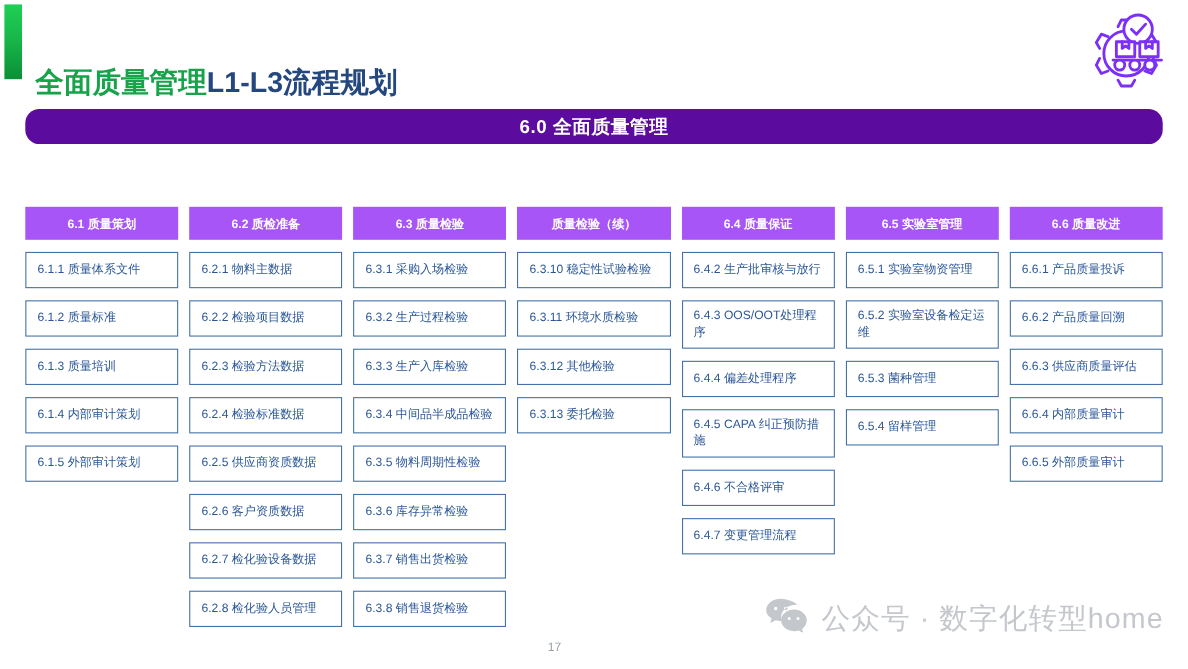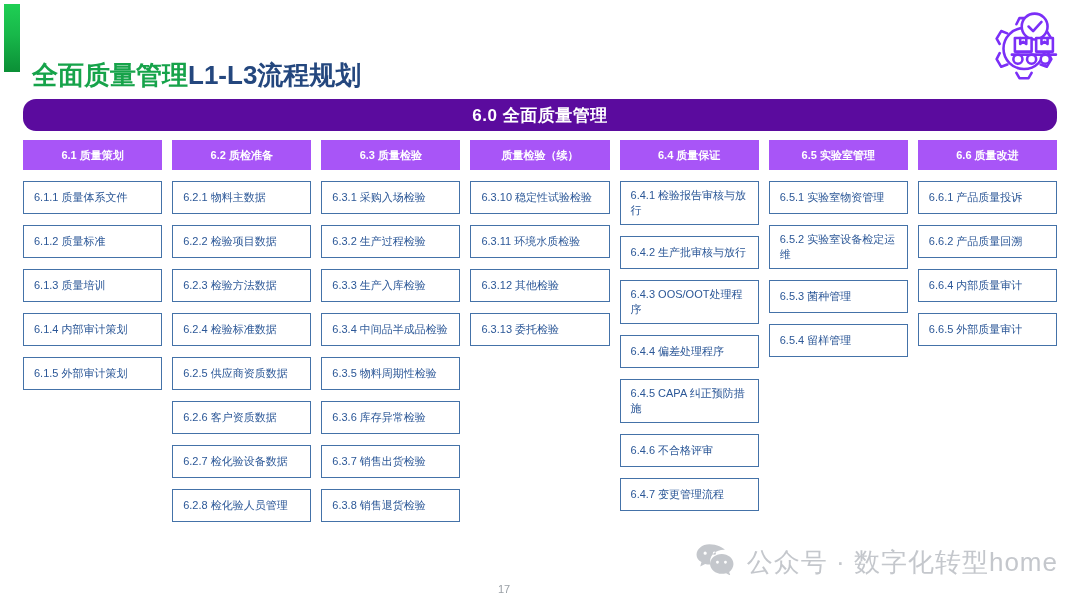--- a/index.html
+++ b/index.html
@@ -91,20 +91,21 @@
     background: #a855f7;
     color: #ffffff;
     font-size: 11px;
     font-weight: bold;
     display: flex;
     align-items: center;
     justify-content: center;
     text-align: right;
     margin-bottom: 11px;
     white-space: nowrap;
+    margin-top: 48px;
   }
   .item {
     border: 1px solid #4472a8;
     background: #ffffff;
     color: #2b5797;
     font-size: 11px;
     line-height: 15px;
     padding: 6px 10px;
     margin-bottom: 11px;
     box-sizing: border-box;
@@ -202,39 +203,39 @@
     </div>
     <div class="col">
       <div class="col-header">质量检验（续）</div>
       <div class="item">6.3.10 稳定性试验检验</div>
       <div class="item">6.3.11 环境水质检验</div>
       <div class="item">6.3.12 其他检验</div>
       <div class="item">6.3.13 委托检验</div>
     </div>
     <div class="col">
       <div class="col-header">6.4 质量保证</div>
-      <div class="item">6.4.1 检验报告审核与放行</div>
       <div class="item">6.4.2 生产批审核与放行</div>
       <div class="item">6.4.3 OOS/OOT处理程序</div>
       <div class="item">6.4.4 偏差处理程序</div>
       <div class="item">6.4.5 CAPA 纠正预防措施</div>
       <div class="item">6.4.6 不合格评审</div>
       <div class="item">6.4.7 变更管理流程</div>
     </div>
     <div class="col">
       <div class="col-header">6.5 实验室管理</div>
       <div class="item">6.5.1 实验室物资管理</div>
       <div class="item">6.5.2 实验室设备检定运维</div>
       <div class="item">6.5.3 菌种管理</div>
       <div class="item">6.5.4 留样管理</div>
     </div>
     <div class="col">
       <div class="col-header">6.6 质量改进</div>
       <div class="item">6.6.1 产品质量投诉</div>
       <div class="item">6.6.2 产品质量回溯</div>
+      <div class="item">6.6.3 供应商质量评估</div>
       <div class="item">6.6.4 内部质量审计</div>
       <div class="item">6.6.5 外部质量审计</div>
     </div>
   </div>
 
 <div class="page-number">17</div>
 <div class="watermark">
   <span class="wechat-icon">
     <svg viewBox="0 0 64 52" width="40" height="32" fill="#c4c7cc">
       <path d="M23 2C11 2 2 10 2 19c0 5 3 9 8 12l-2 7 8-4c2 .6 5 1 7 1h2c-.6-2-1-4-1-5 0-11 10-19 22-19h2C46 8 35 2 23 2zm-7 12a2.6 2.6 0 1 1 0 5.2 2.6 2.6 0 0 1 0-5.2zm15 0a2.6 2.6 0 1 1 0 5.2 2.6 2.6 0 0 1 0-5.2z"></path>

